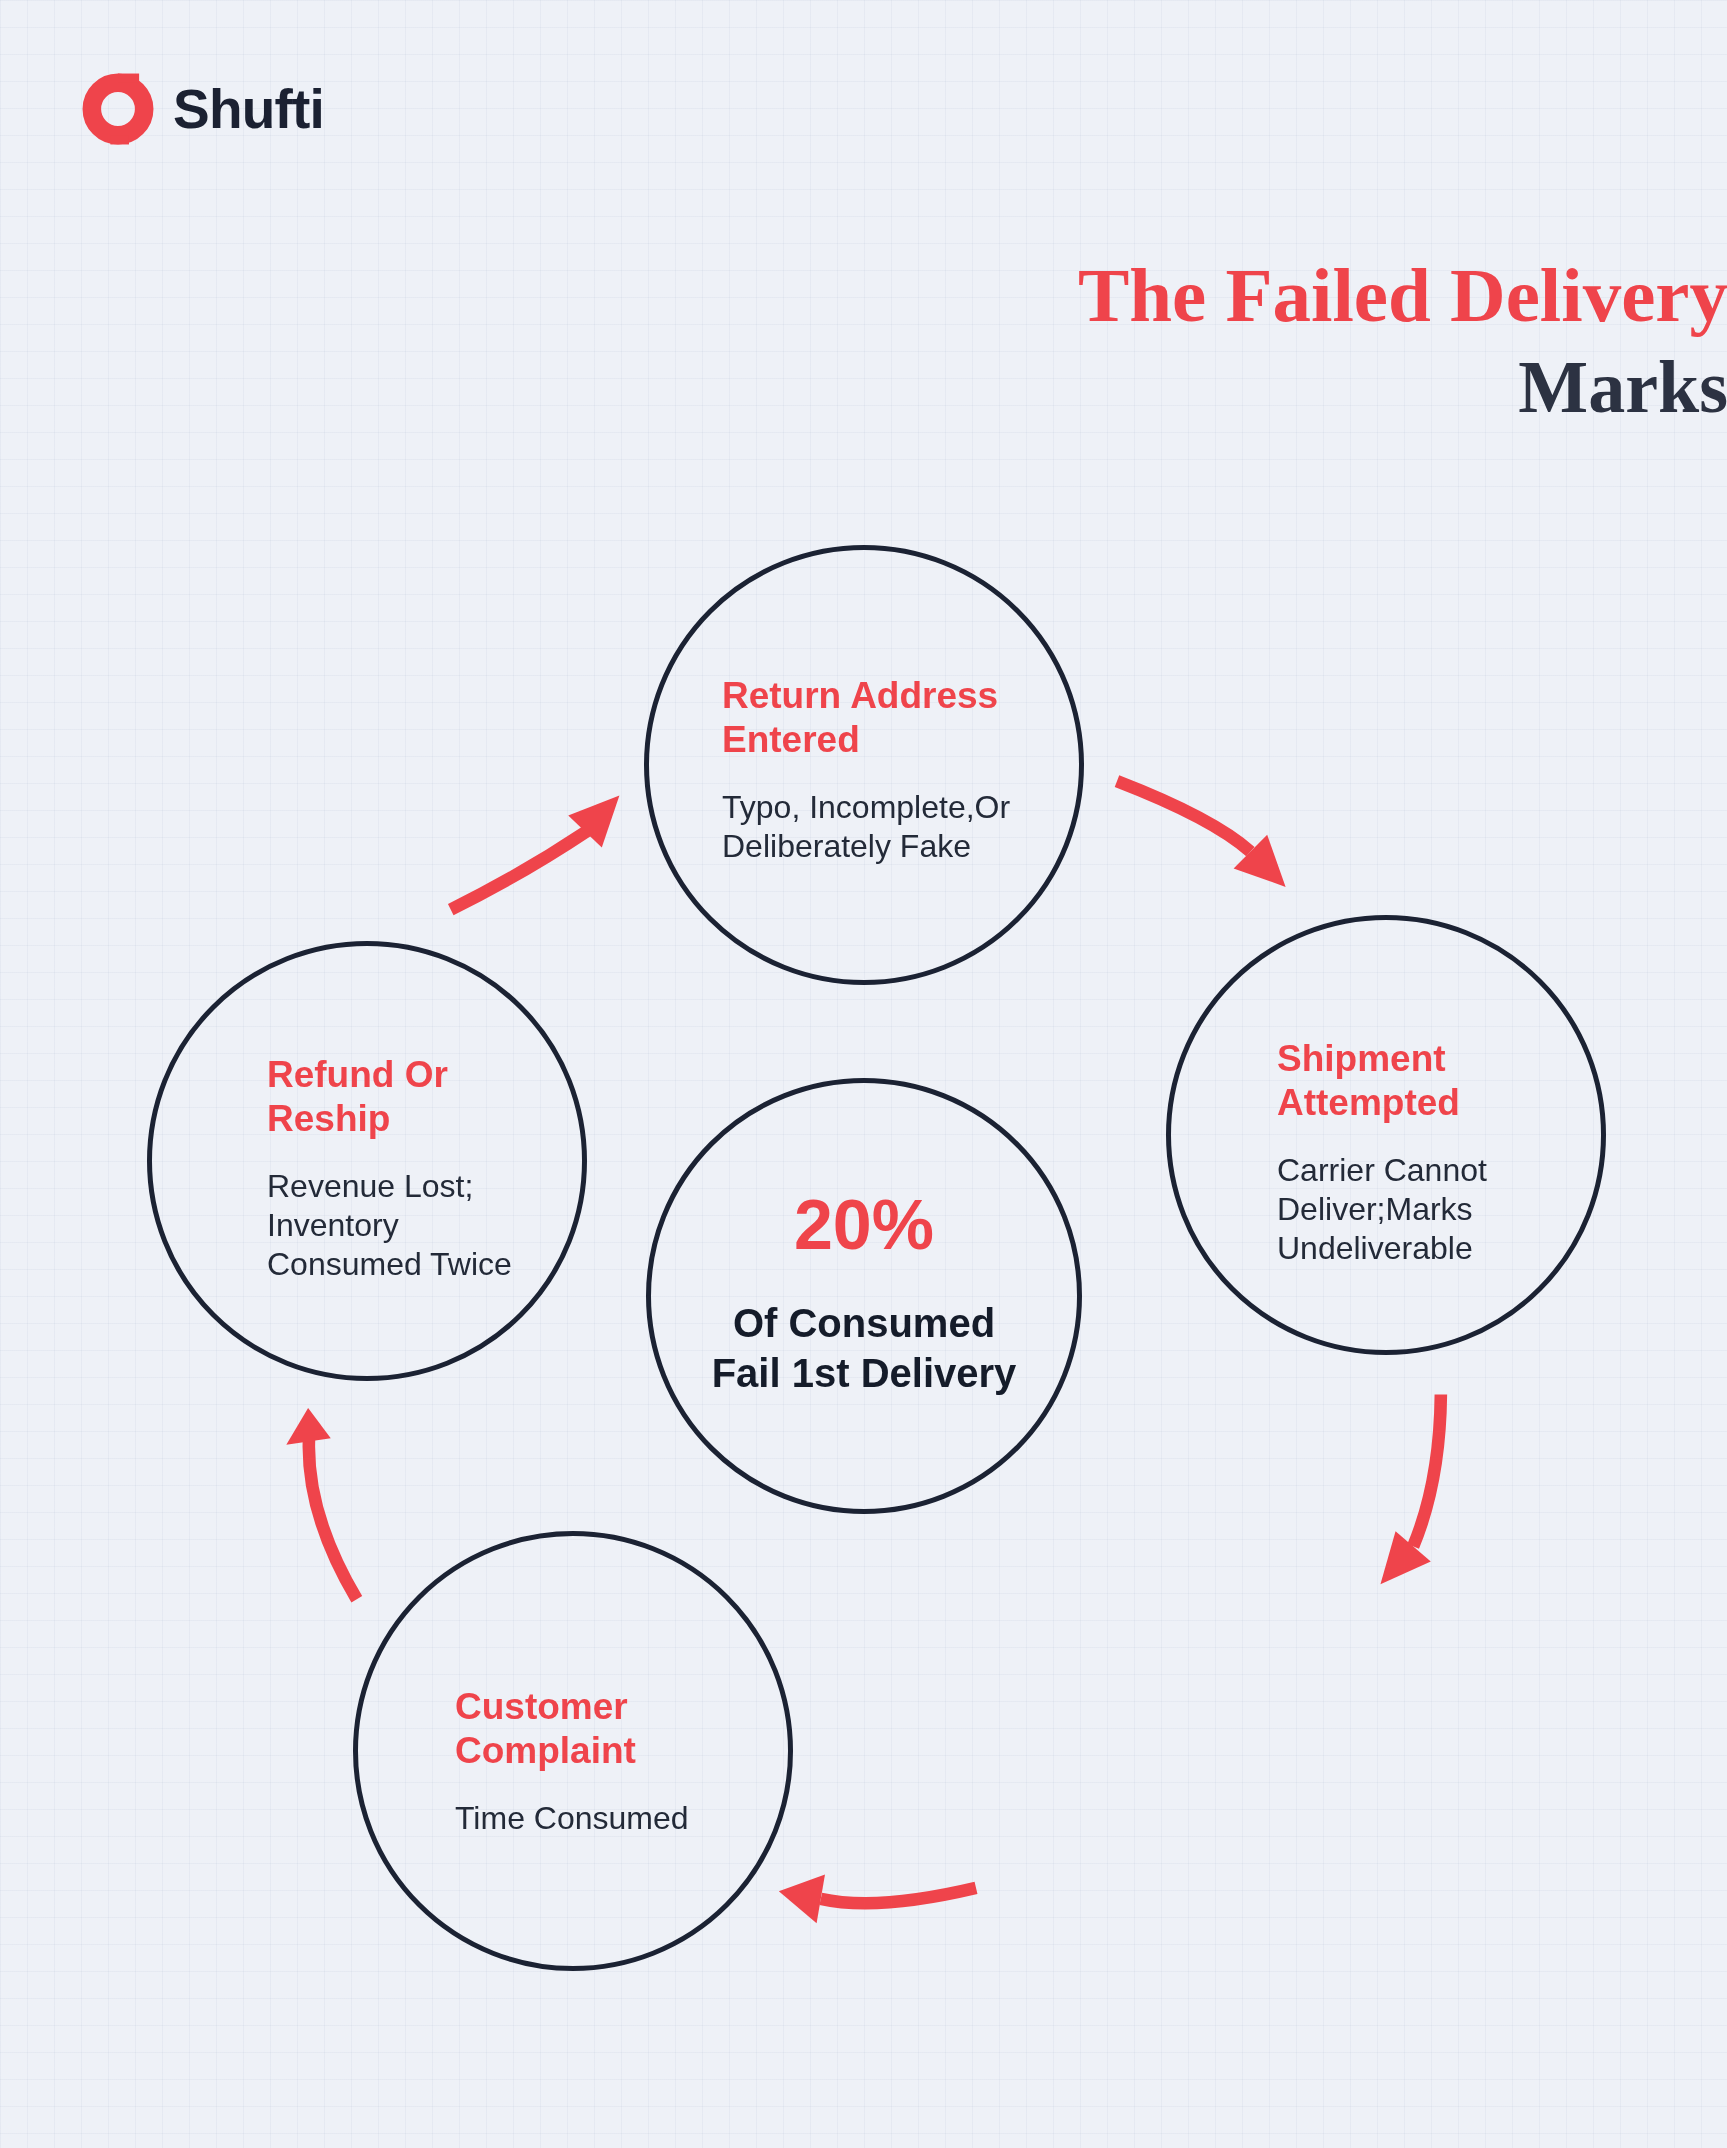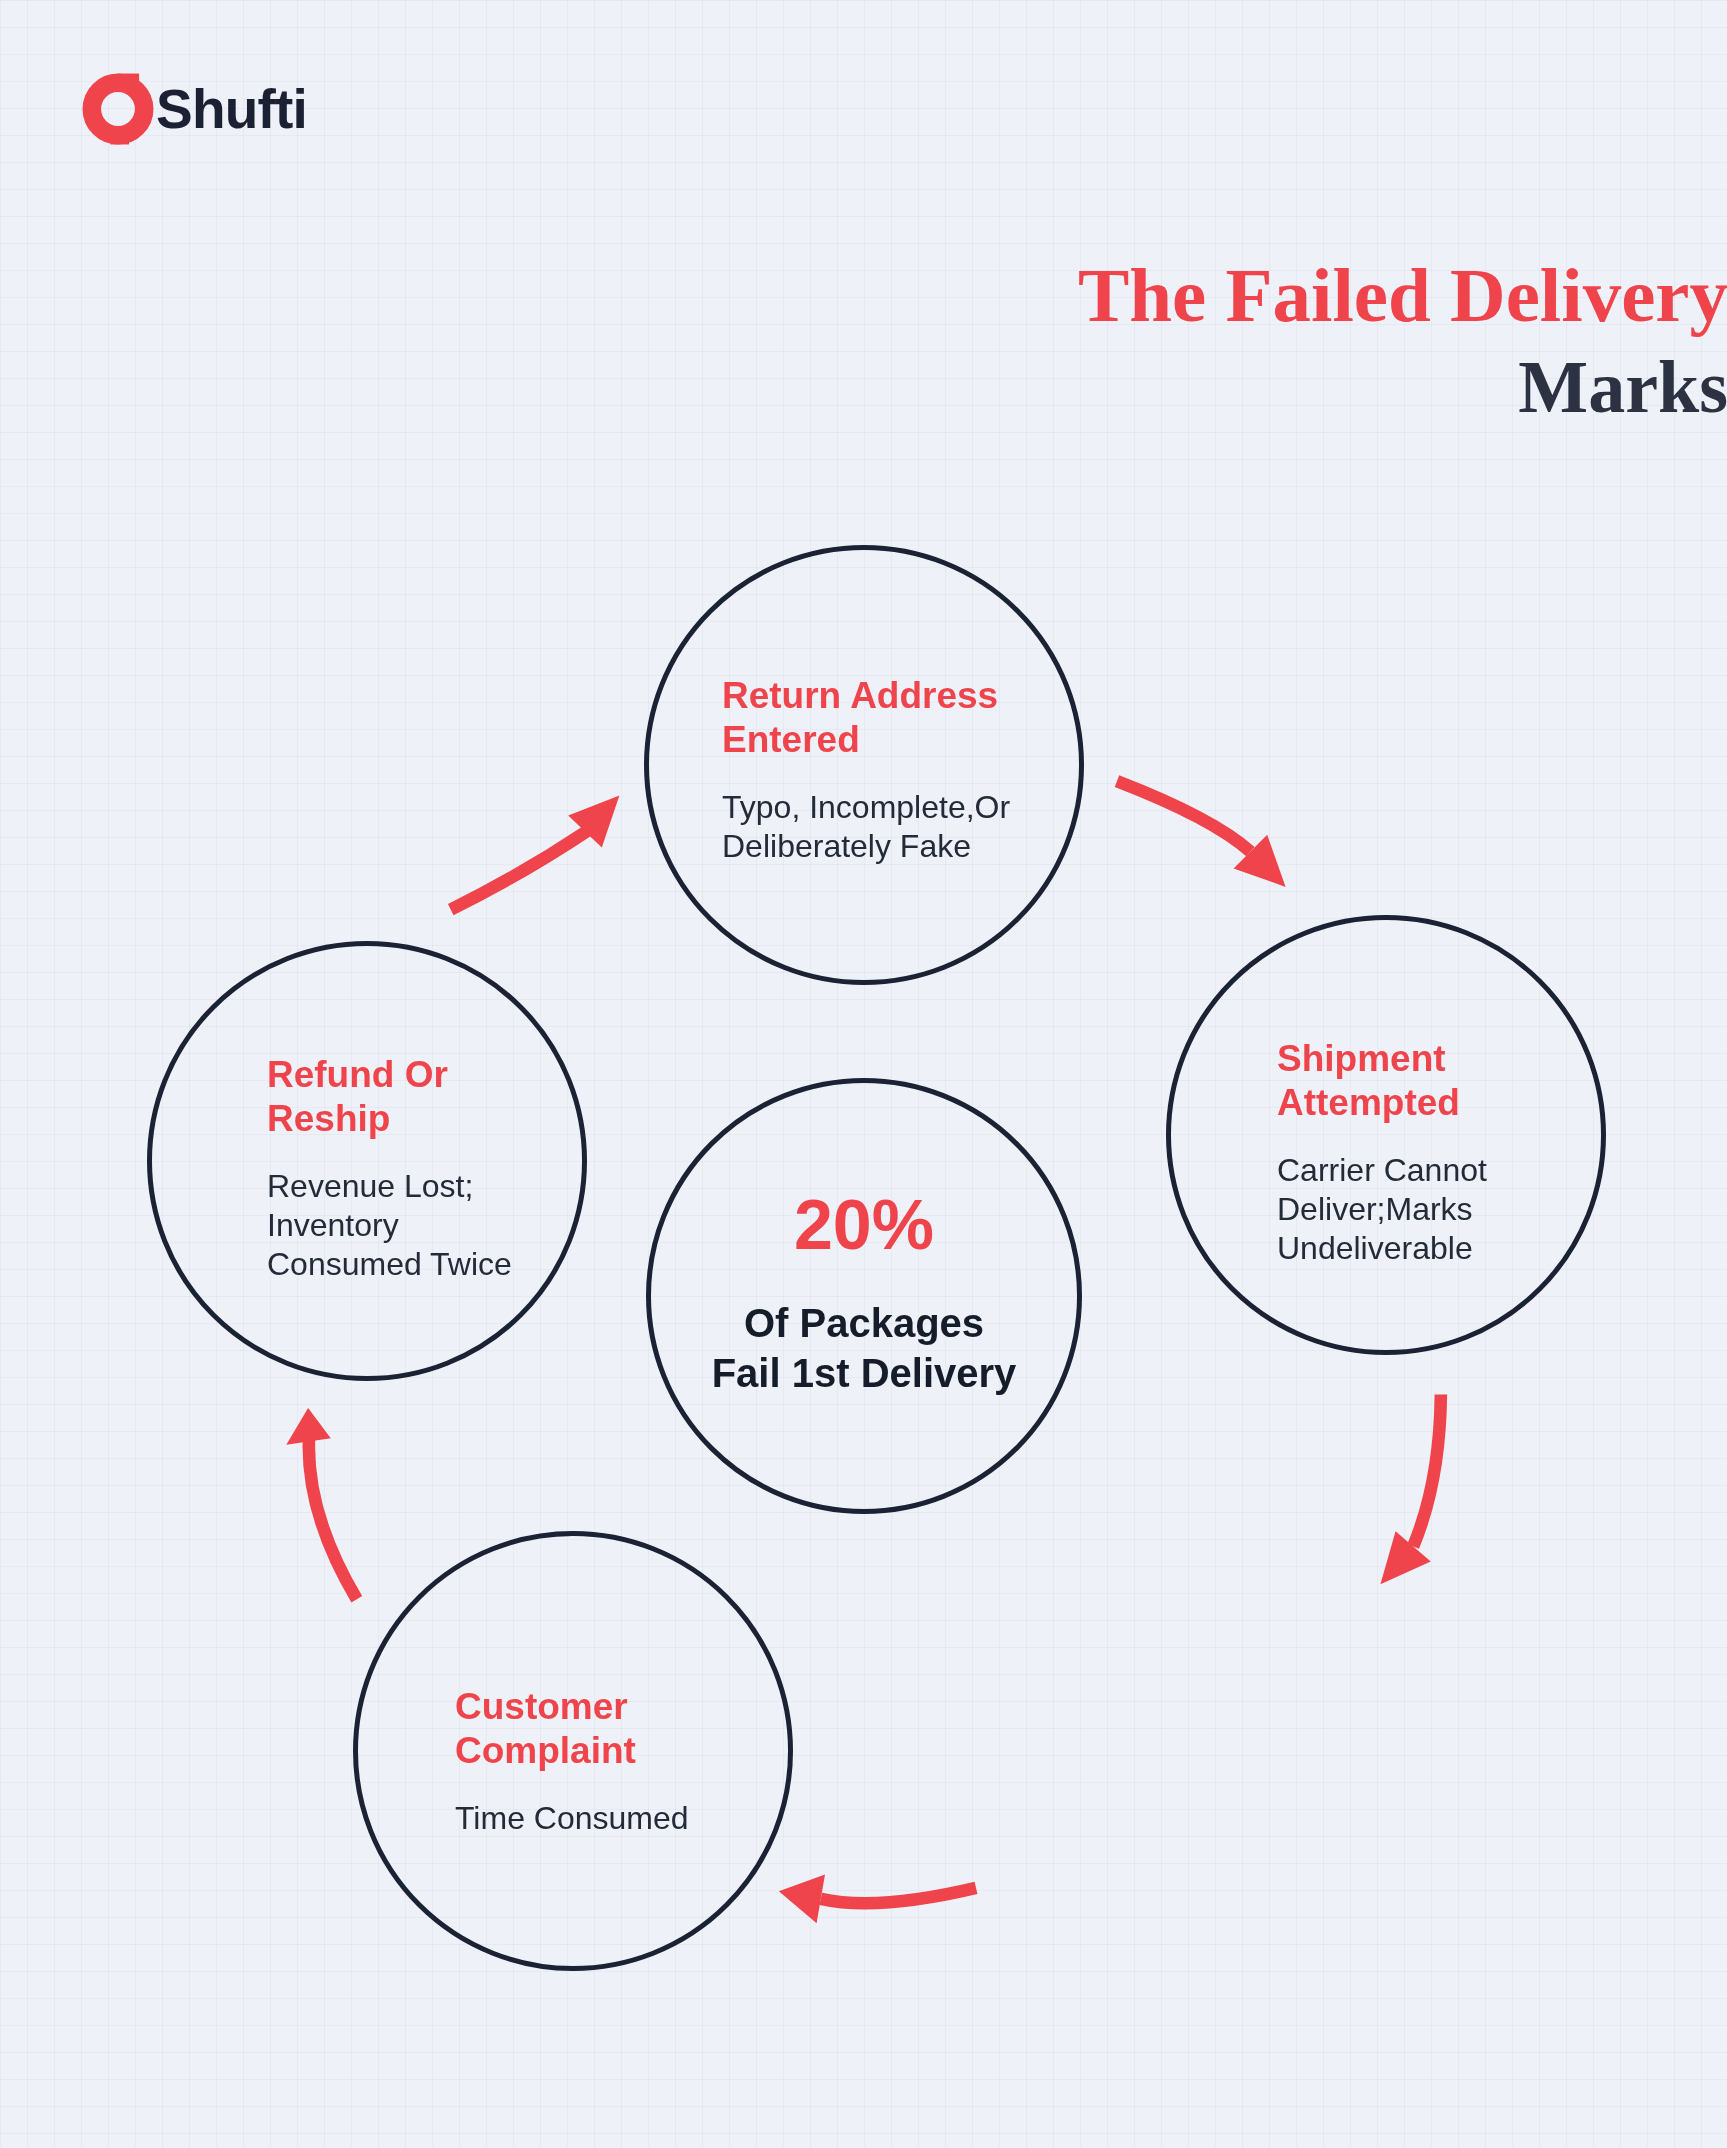--- a/index.html
+++ b/index.html
@@ -14,21 +14,21 @@
     background-image:
       linear-gradient(rgba(183,195,217,0.16) 0.8px, transparent 0.8px),
       linear-gradient(90deg, rgba(183,195,217,0.16) 0.8px, transparent 0.8px);
     background-size:27px 27px;
     overflow:hidden;
   }
 
   
   .logo{
     position:absolute;left:80px;top:71px;
-    display:flex;align-items:center;
+    display:flex;align-items:center;gap:17px;
   }
   .logo-word{
     font-size:55px;font-weight:700;color:#1B2132;letter-spacing:-0.8px;
     line-height:76px;
   }
 
   
   .title{
     position:absolute;left:0;top:252px;width:100%;
     text-align:right;
@@ -144,21 +144,21 @@
       <div class="node-heading">Refund Or
 Reship</div>
       <div class="node-body">Revenue Lost;
 Inventory
 Consumed Twice</div>
     </div>
   </div>
 
   <div class="node node-center">
     <div class="center-stat">20%</div>
-    <div class="center-caption">Of Packages
+    <div class="center-caption">Of Consumed
 Fail 1st Delivery</div>
   </div>
 
   <svg class="arrows" viewBox="0 0 2059 2560">
     <g>
       <path d="M537,1084 Q622,1042 700,990" fill="none" stroke="#EF444B" stroke-width="15"></path>
       <polygon points="738,948 717,1010 677,972" fill="#EF444B"></polygon>
     </g>
     <g>
       <path d="M1331,931 Q1445,975 1490,1015" fill="none" stroke="#EF444B" stroke-width="15"></path>

